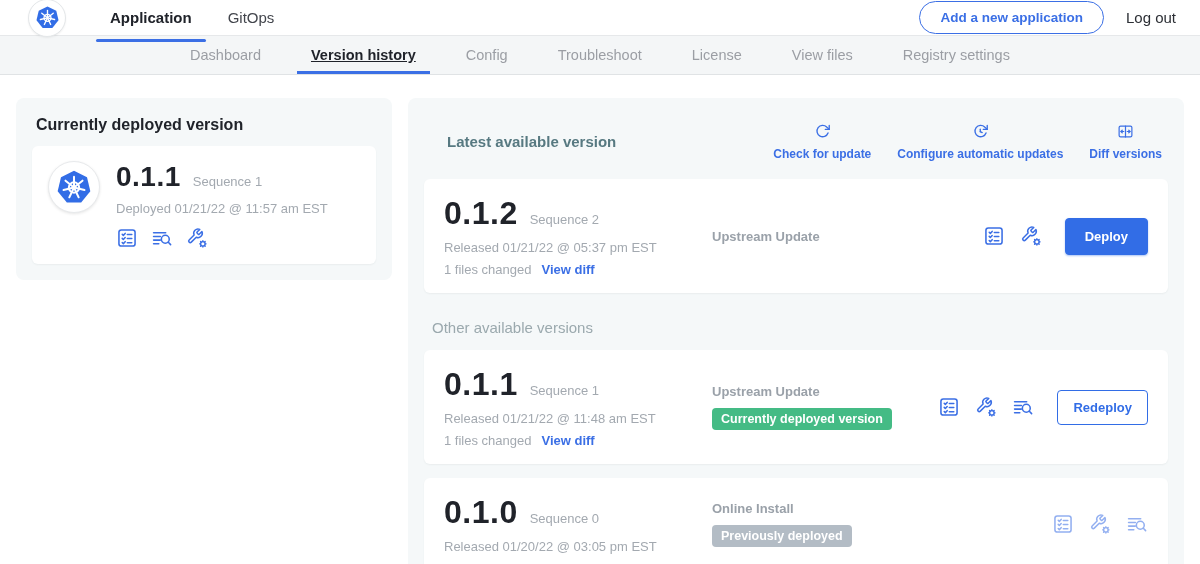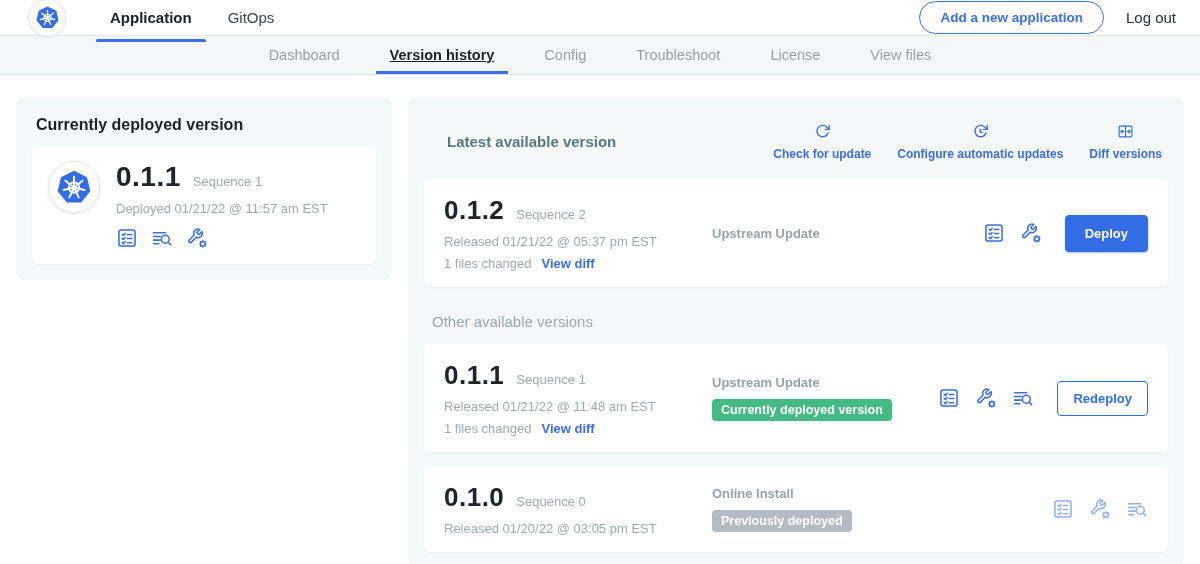--- a/index.html
+++ b/index.html
@@ -88,21 +88,21 @@
   .action-link{
     display:inline-flex;align-items:center;gap:7px;color:var(--link);
     font-size:12px;font-weight:700;cursor:pointer;text-decoration:none;flex-direction:column;
   }
   .action-link svg{width:17px;height:17px;}
 
   .version-card{
     display:flex;align-items:center;padding:16px 20px;margin-top:14px;
   }
   .vc-left{width:268px;flex:none;}
-  .version-num-lg{font-size:26px;font-weight:800;color:var(--dark);letter-spacing:.5px;}
+  .version-num-lg{font-size:32px;font-weight:800;color:var(--dark);letter-spacing:.5px;}
   .files-row{display:flex;gap:10px;align-items:baseline;margin-top:7px;}
   .files-row .meta{margin-top:0;}
   .view-diff{font-size:13px;font-weight:700;color:var(--link);cursor:pointer;text-decoration:none;}
   .vc-mid{flex:1;display:flex;flex-direction:column;gap:9px;align-items:flex-start;}
   .source{font-size:13px;font-weight:700;color:#9aa1a9;}
   .badge{
     display:inline-block;padding:4px 9px;border-radius:4px;font-size:12.5px;font-weight:700;color:#fff;
   }
   .badge.green{background:var(--green);}
   .badge.gray{background:var(--gray-badge);}
@@ -229,20 +229,23 @@
       <span>Config</span>
     </div>
   <div class="snav-tab">
       <span>Troubleshoot</span>
     </div>
   <div class="snav-tab">
       <span>License</span>
     </div>
   <div class="snav-tab">
       <span>View files</span>
+    </div>
+  <div class="snav-tab">
+      <span>Registry settings</span>
     </div>
 </nav>
 
 <main class="main">
 
   <aside class="panel left-panel">
     <h2>Currently deployed version</h2>
     <div class="card deployed-card">
       <div class="app-logo">
         <svg>

